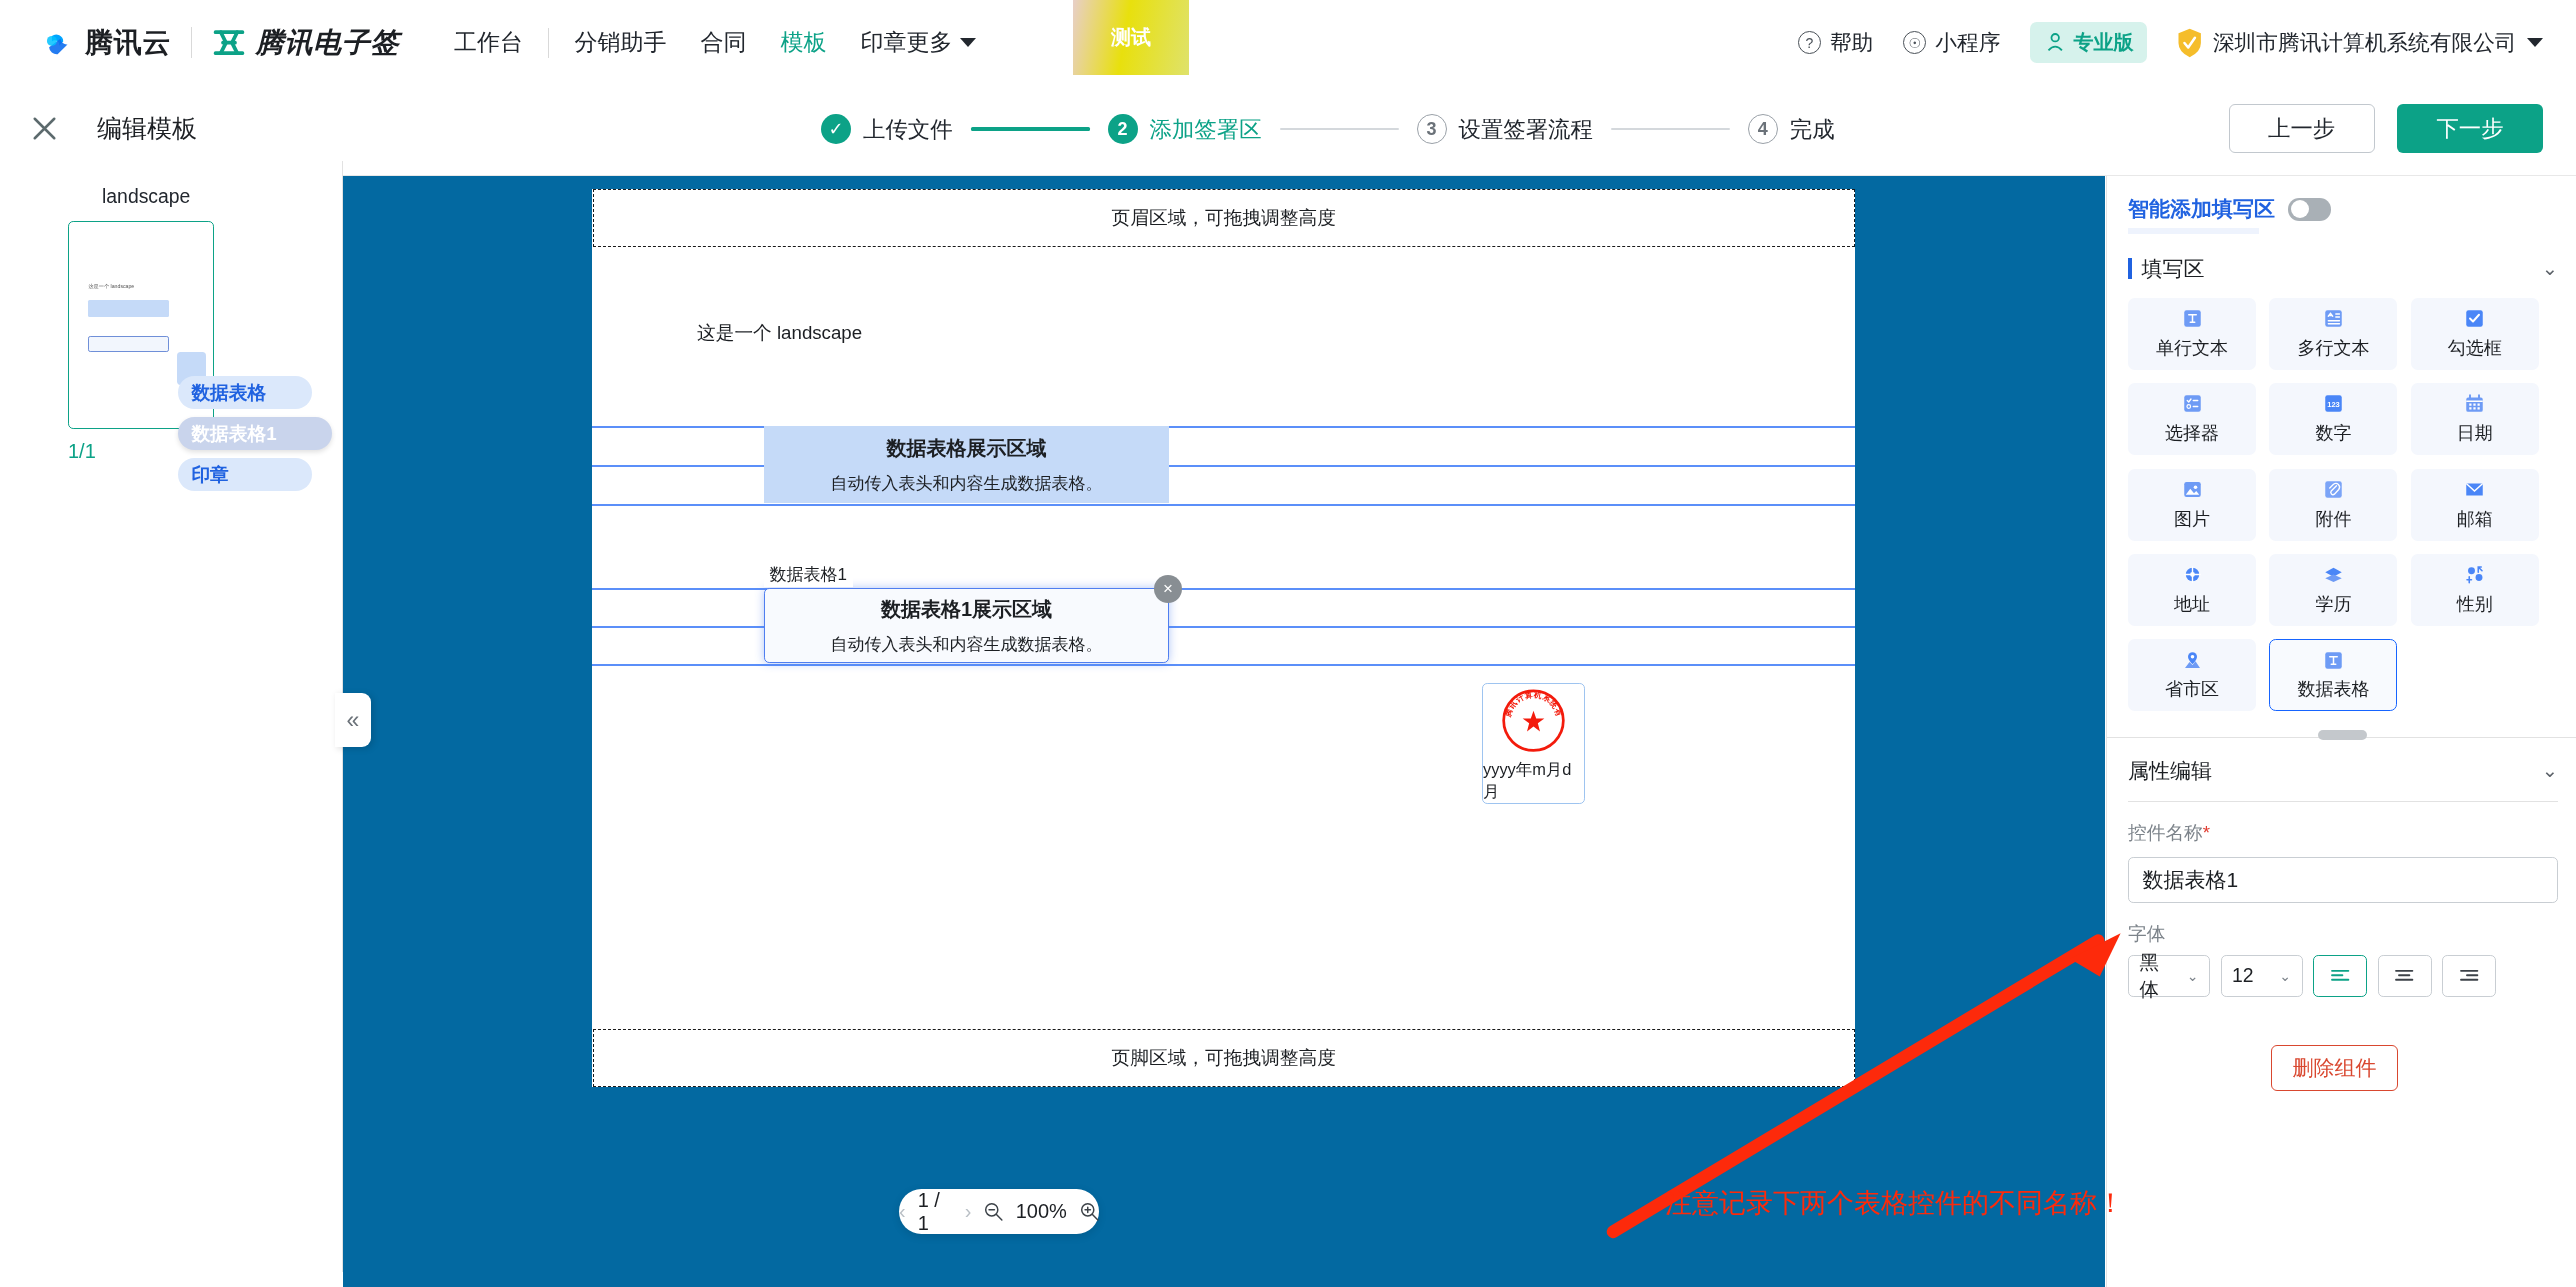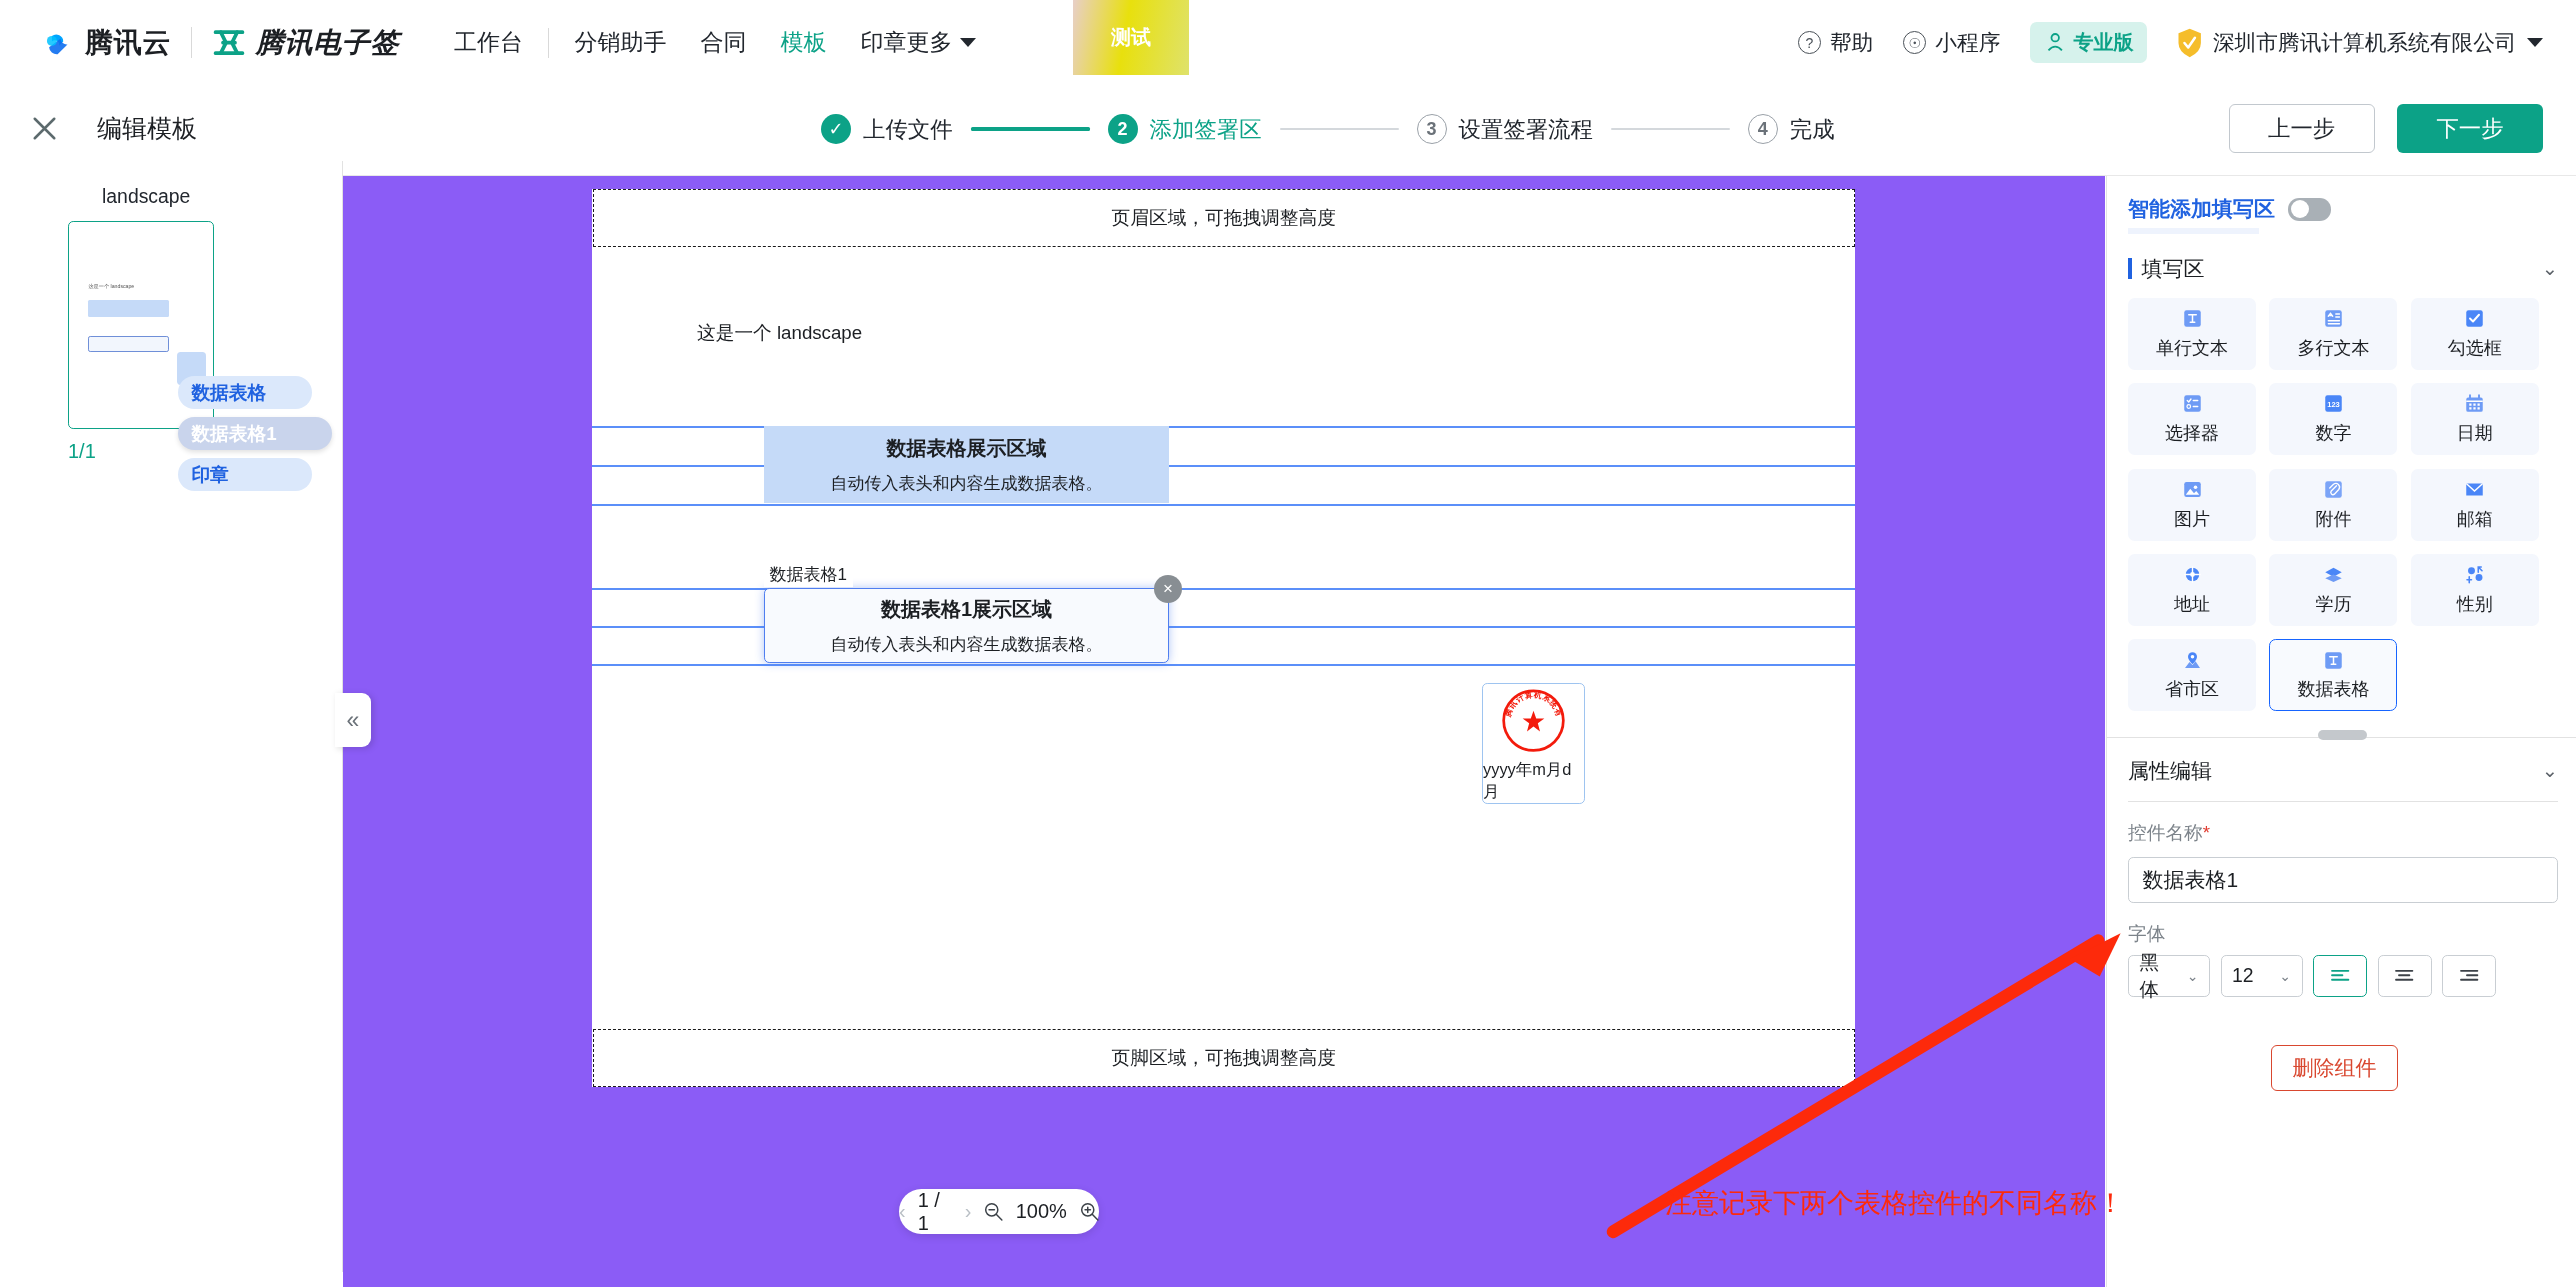--- a/index.html
+++ b/index.html
@@ -109,21 +109,21 @@
   .collapse-handle {
     position: absolute; left: 335px; top: 693px; width: 36px; height: 54px;
     background: #fff; border-radius: 0 9px 9px 0; box-shadow: 2.2px 1.5px 6px rgba(0,0,0,.13);
     display: flex; align-items: center; justify-content: center; cursor: pointer;
     font-size: 23px; color: #6b7279; z-index: 5;
   }
 
   
   .canvas-area {
     position: absolute; left: 343px; top: 176px; width: 1762px; height: 1111px;
-    background: #8b5cf6; overflow: hidden;
+    background: #0369a1; overflow: hidden;
   }
   .page {
     position: absolute; left: 249px; top: 13.4px; width: 1263px; height: 898px;
     background: #fff;
   }
   .hdr-zone, .ftr-zone {
     position: absolute; left: 0.7px; width: 1262px; height: 58px;
     border: 1.9px dashed #1a1a1a;
     display: flex; align-items: center; justify-content: center;
     font-size: 18.7px; color: #1c1f23;

